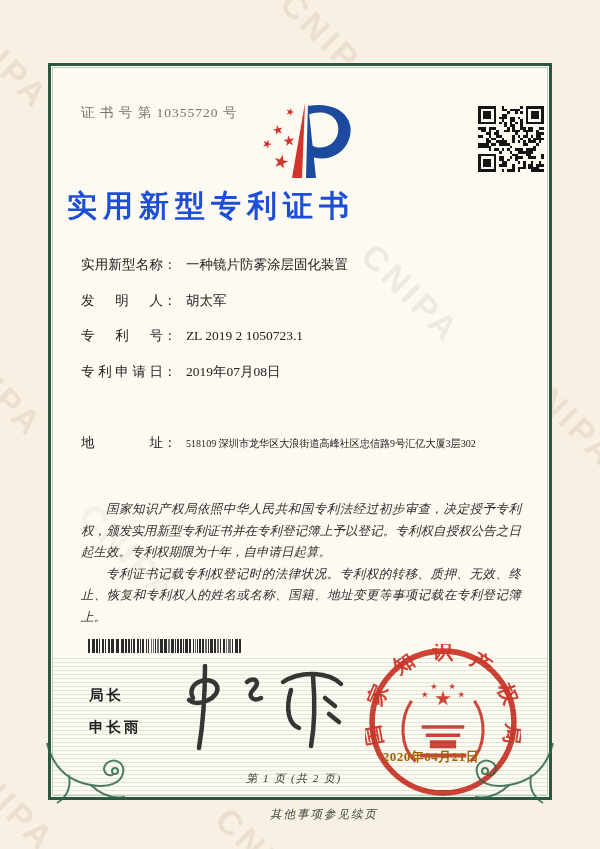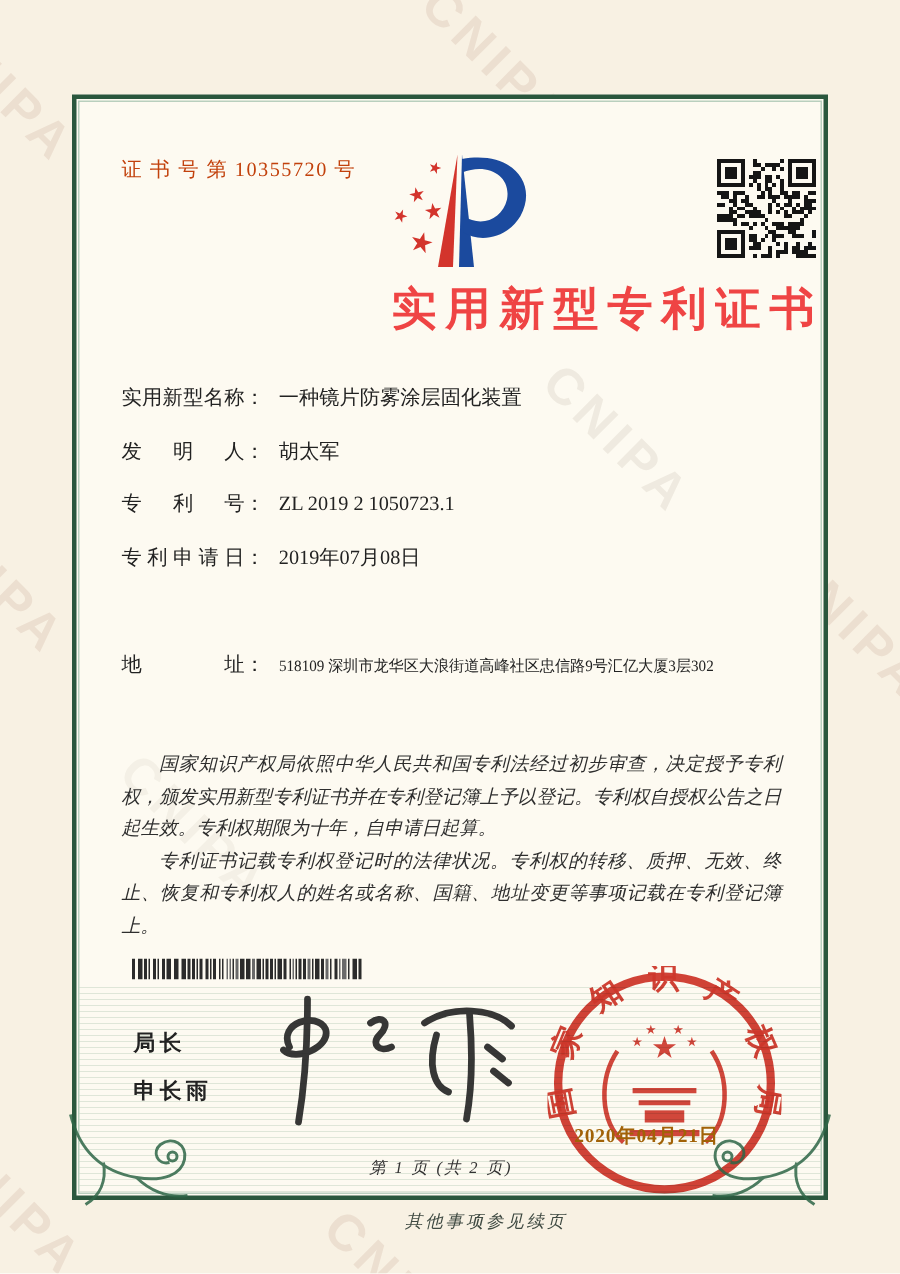--- a/index.html
+++ b/index.html
@@ -10,25 +10,25 @@
       font-size:34px;letter-spacing:4px;transform:rotate(45deg);transform-origin:left top;
       color:rgba(197,158,140,.22);pointer-events:none;white-space:nowrap;}
   .wm.inpage{color:rgba(168,158,138,.16);}
   
   .page{position:absolute;left:48px;top:63px;width:498px;height:731px;background:#fdfaf1;
         border:3px solid #2a573d;}
   .page::before{content:"";position:absolute;inset:1px;border:1px solid #b9cfbe;pointer-events:none;}
   .guilloche{position:absolute;left:2px;right:2px;top:592px;bottom:2px;
      background:repeating-linear-gradient(180deg,rgba(104,150,116,.20) 0 1px,rgba(104,150,116,0) 1px 4px);}
   
-  .certno{position:absolute;left:30px;top:38px;font-size:13.5px;letter-spacing:1px;color:#c2410c;}
+  .certno{position:absolute;left:30px;top:38px;font-size:13.5px;letter-spacing:1px;color:#737373;}
   .logo{position:absolute;left:192px;top:34px;width:126px;height:82px;}
   .qr{position:absolute;left:427px;top:40px;width:66px;height:66px;}
-  .title{position:absolute;left:16px;right:0;top:120px;text-align:right;font-size:30px;
-         font-weight:bold;letter-spacing:6px;color:#ef4444;}
+  .title{position:absolute;left:16px;right:0;top:120px;text-align:left;font-size:30px;
+         font-weight:bold;letter-spacing:6px;color:#1d4ed8;}
   
   .frow{position:absolute;left:30px;right:16px;font-size:13.5px;white-space:nowrap;color:#222;}
   .flabel{display:inline-block;width:82px;text-align:justify;text-align-last:justify;
           text-justify:inter-character;vertical-align:bottom;}
   .fvalue{margin-left:6px;}
   .fvalue.addr{font-size:10.5px;display:inline-block;transform:scaleX(.96);transform-origin:left center;}
   .grant2{position:absolute;left:280px;top:0;}
   
   .paras{position:absolute;left:30px;right:28px;top:433px;font-size:12.5px;line-height:21.5px;
          font-style:italic;text-align:justify;color:#2e2e2e;}

